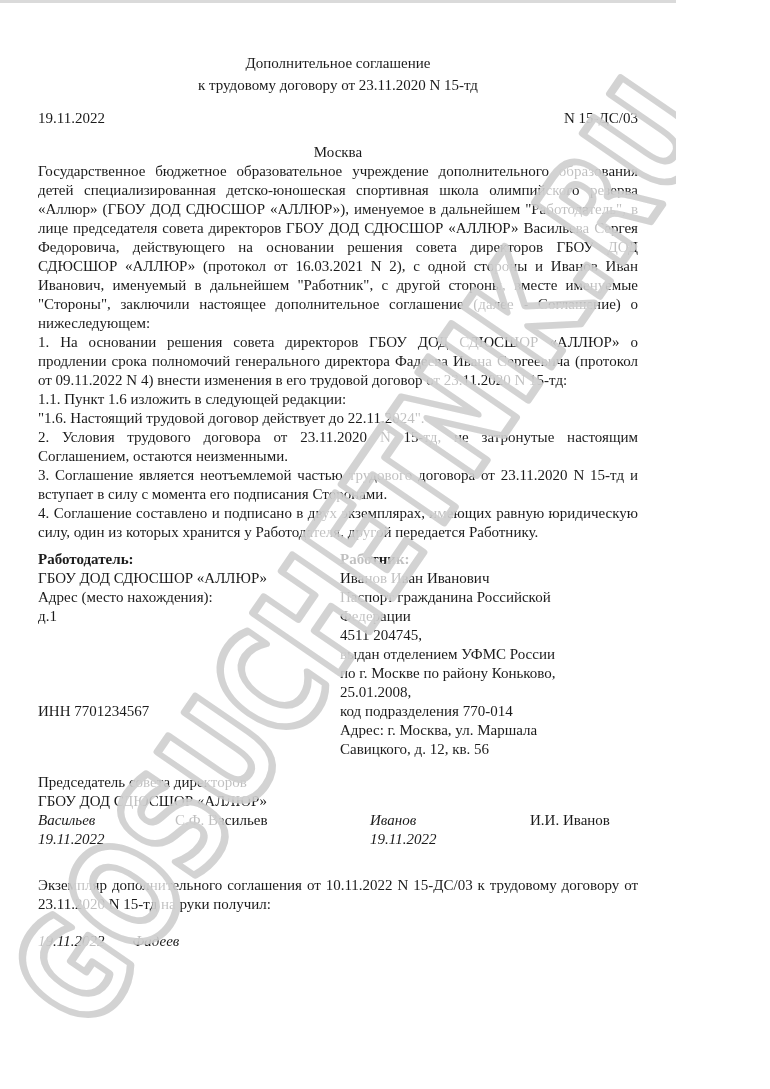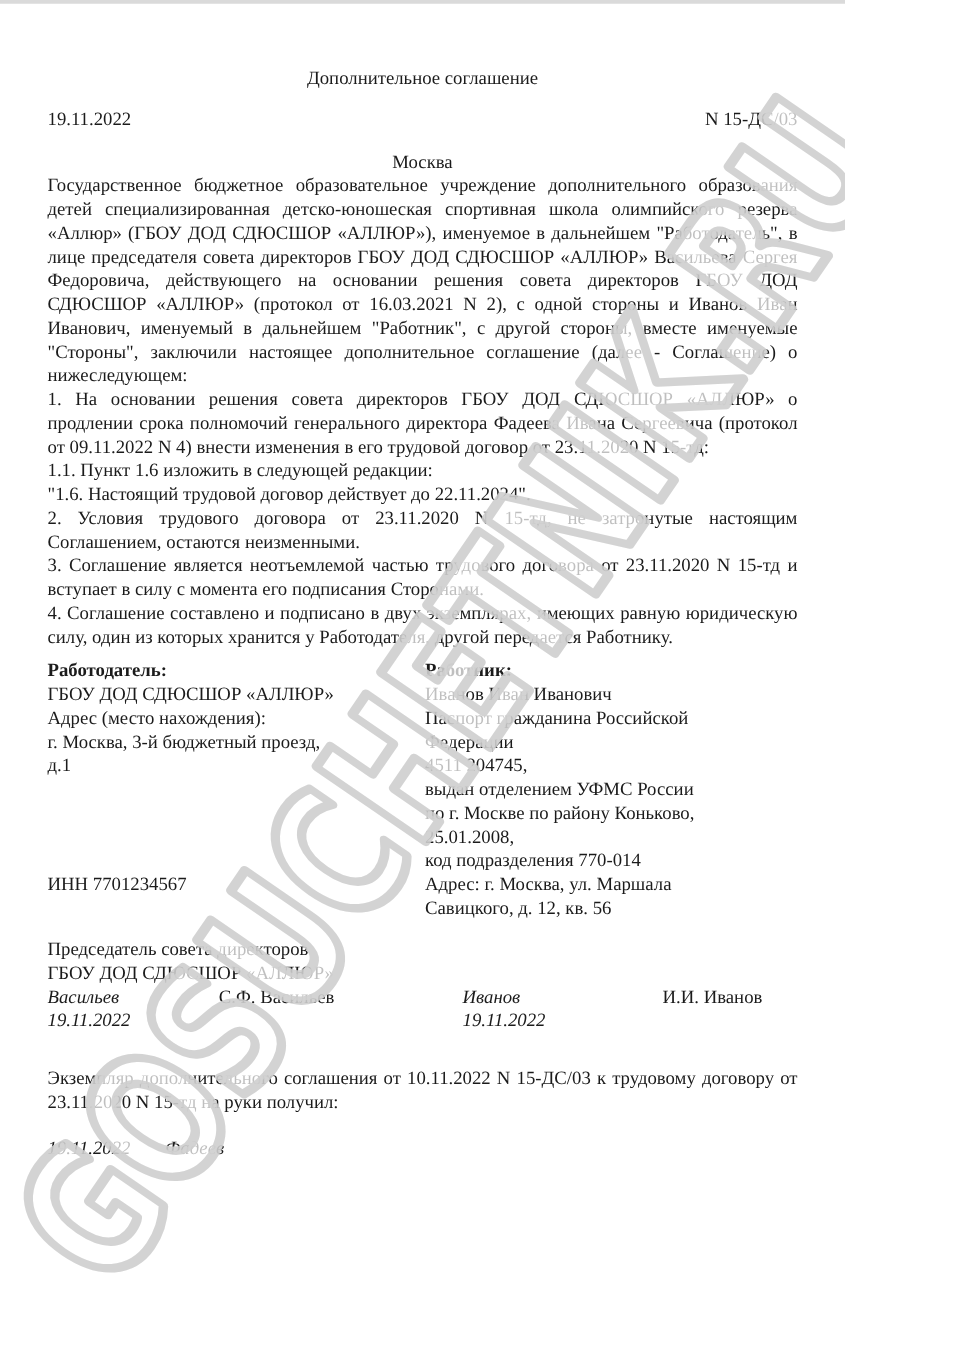--- a/index.html
+++ b/index.html
@@ -42,20 +42,21 @@
 </style>
 </head>
 <body>
 
 <div class="page">
 
   <div class="doc">
 
     <div class="title">
       <div>Дополнительное соглашение</div>
+      <div>к трудовому договору от 23.11.2020 N 15-тд</div>
     </div>
 
     <div class="meta-row">
       <span>19.11.2022</span>
       <span>N 15-ДС/03</span>
     </div>
 
     <div class="city">Москва</div>
 
     <div class="par">Государственное бюджетное образовательное учреждение дополнительного образования детей специализированная детско-юношеская спортивная школа олимпийского резерва «Аллюр» (ГБОУ ДОД СДЮСШОР «АЛЛЮР»), именуемое в дальнейшем "Работодатель", в лице председателя совета директоров ГБОУ ДОД СДЮСШОР «АЛЛЮР» Васильева Сергея Федоровича, действующего на основании решения совета директоров ГБОУ ДОД СДЮСШОР «АЛЛЮР» (протокол от 16.03.2021 N 2), с одной стороны и Иванов Иван Иванович, именуемый в дальнейшем "Работник", с другой стороны, вместе именуемые "Стороны", заключили настоящее дополнительное соглашение (далее - Соглашение) о нижеследующем:</div>
@@ -64,21 +65,20 @@
     <div class="par">"1.6. Настоящий трудовой договор действует до 22.11.2024".</div>
     <div class="par">2. Условия трудового договора от 23.11.2020 N 15-тд, не затронутые настоящим Соглашением, остаются неизменными.</div>
     <div class="par">3. Соглашение является неотъемлемой частью трудового договора от 23.11.2020 N 15-тд и вступает в силу с момента его подписания Сторонами.</div>
     <div class="par">4. Соглашение составлено и подписано в двух экземплярах, имеющих равную юридическую силу, один из которых хранится у Работодателя, другой передается Работнику.</div>
 
     <div class="parties">
       <div class="col-employer">
         <div class="line bold">Работодатель:</div>
         <div class="line">ГБОУ ДОД СДЮСШОР «АЛЛЮР»</div>
         <div class="line">Адрес (место нахождения):</div>
-        <div class="line">г. Москва, 3-й бюджетный проезд,</div>
         <div class="line">д.1</div>
         <div class="line"></div>
         <div class="line"></div>
         <div class="line"></div>
         <div class="line"></div>
         <div class="line">ИНН 7701234567</div>
       </div>
       <div class="col-employee">
         <div class="line bold">Работник:</div>
         <div class="line">Иванов Иван Иванович</div>

